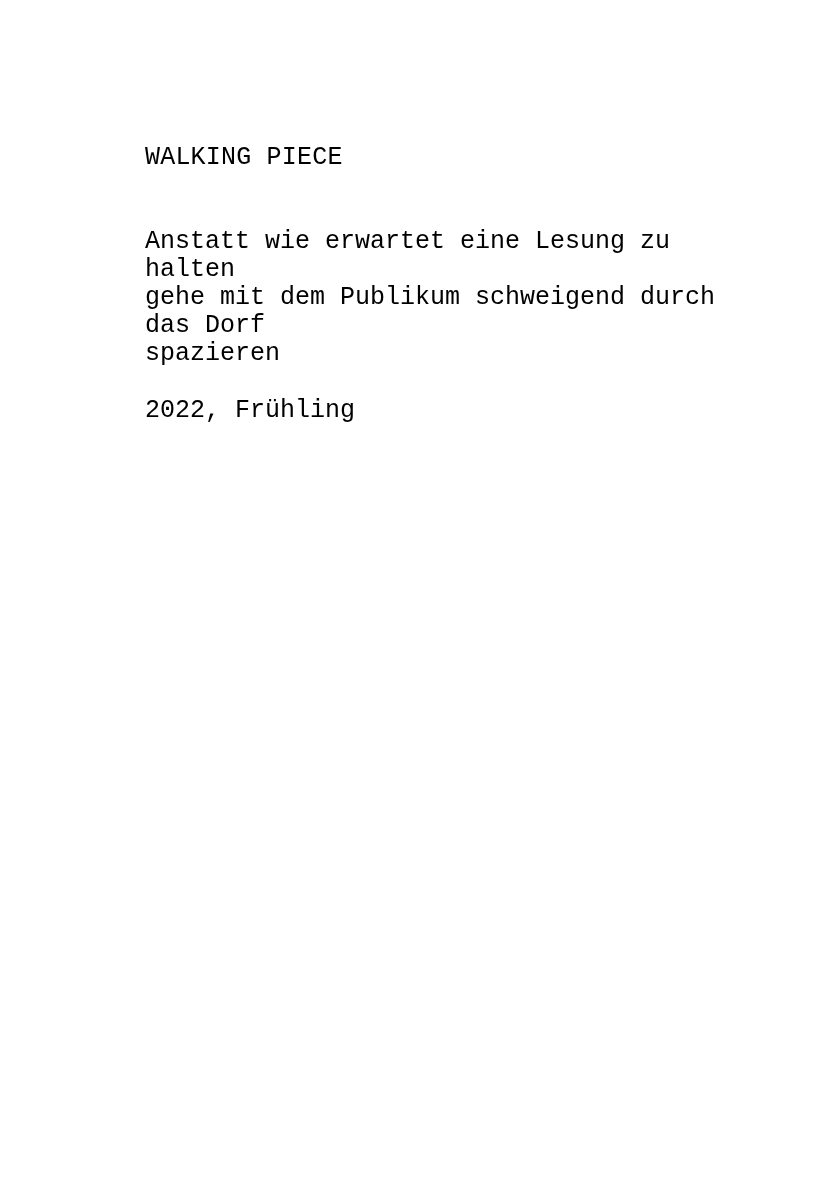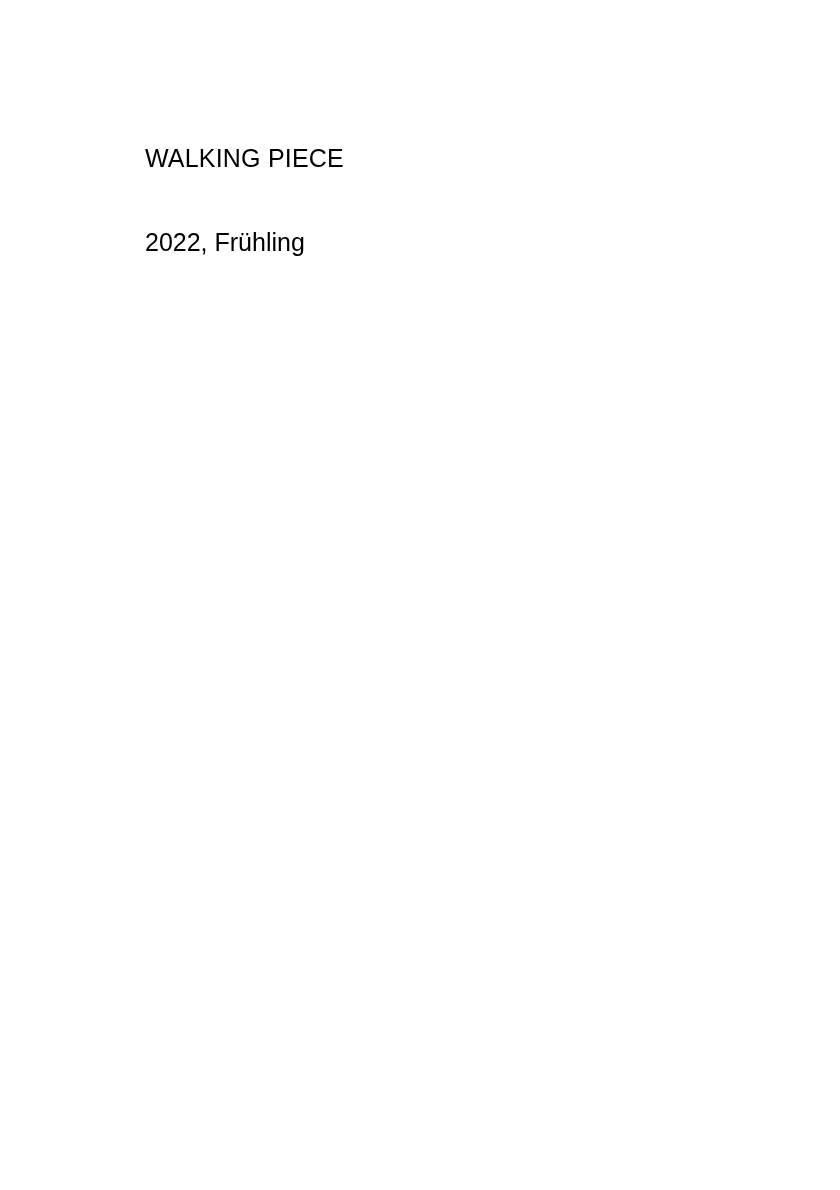--- a/index.html
+++ b/index.html
@@ -9,21 +9,21 @@
     height: 1190px;
     background: #ffffff;
     overflow: hidden;
   }
 
   .page {
     width: 840px;
     height: 1006px;
     background: #ffffff;
     color: #000000;
-    font-family: Liberation Sans, sans-serif;
+    font-family: Liberation Mono, monospace;
     font-size: 25px;
     line-height: 28px;
     padding: 144px 100px 0 145px;
   }
 
   .title {
     font-size: 25px;
     font-weight: normal;
     line-height: 28px;
     letter-spacing: 0.2px;
@@ -38,16 +38,21 @@
     margin-top: 29px; 
   }
 </style>
 </head>
 <body>
 
 <div class="page">
 
   <h1 class="title">WALKING PIECE</h1>
 
+  <div class="body-text">
+    <p>Anstatt wie erwartet eine Lesung zu halten</p>
+    <p>gehe mit dem Publikum schweigend durch das Dorf</p>
+    <p>spazieren</p>
+  </div>
 
   <p class="date-line">2022, Frühling</p>
 
 </div>
 
 </body></html>

